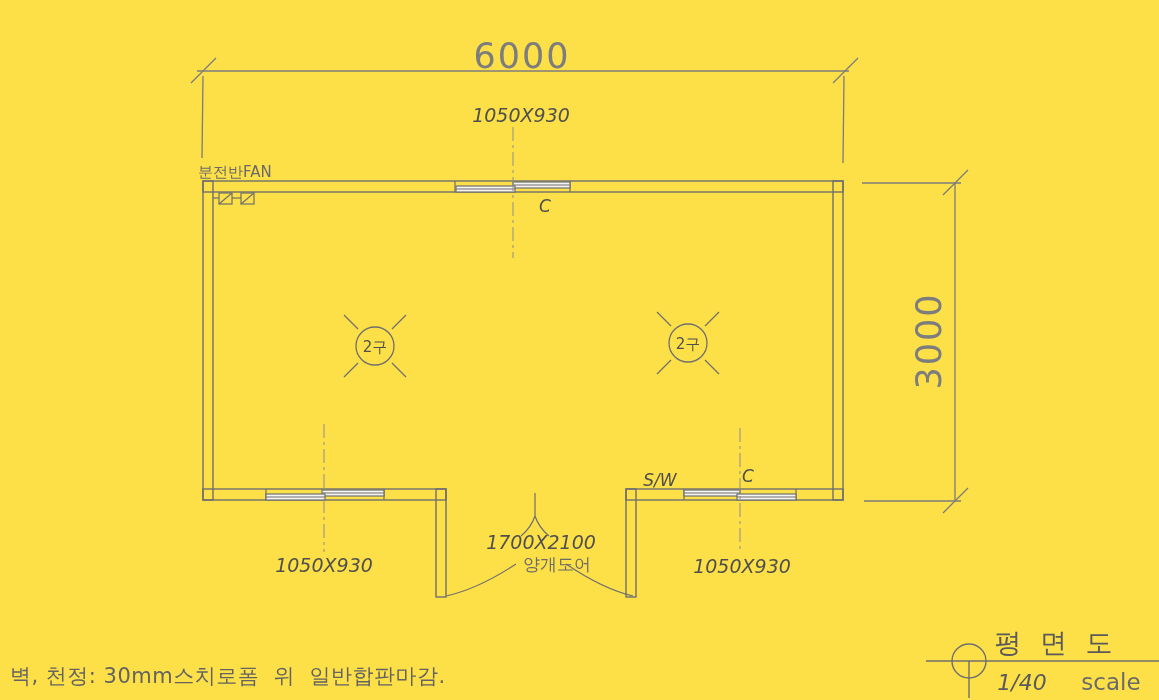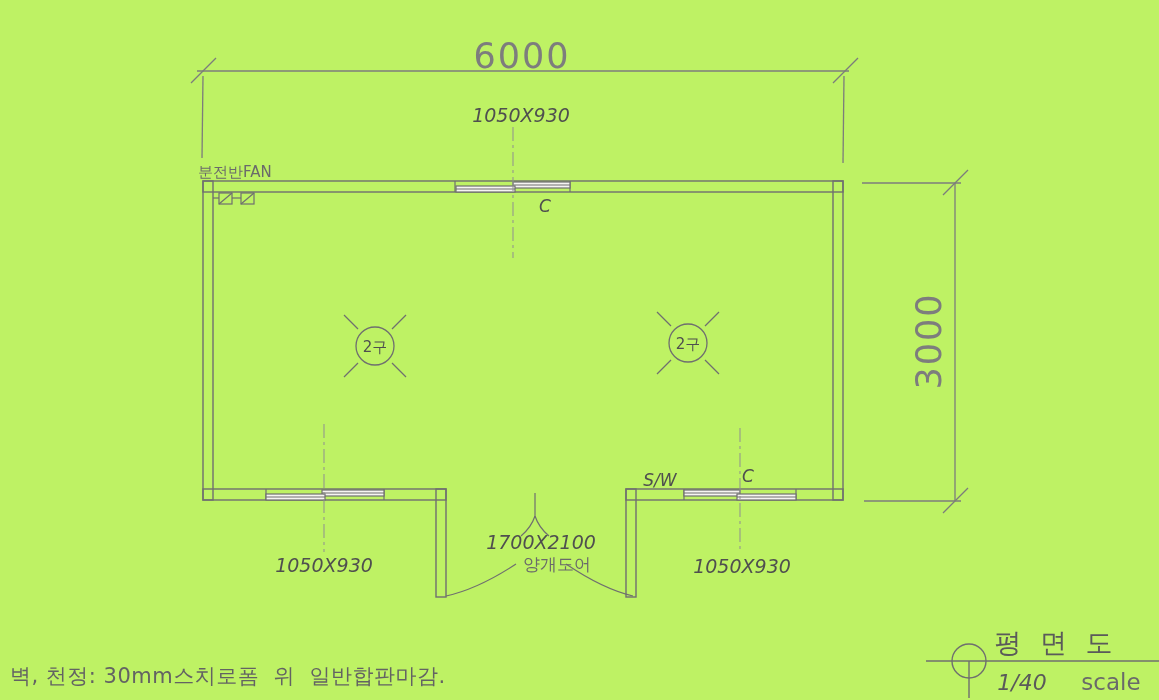--- a/index.html
+++ b/index.html
@@ -1,19 +1,19 @@
 <!DOCTYPE html>
 <html><head>
 <meta charset="utf-8">
 <style>
   html,body{margin:0;padding:0;}
   .page{
     position:relative;
     width:1159px;height:700px;
-    background:#bef264;
+    background:#fde047;
     overflow:hidden;
     font-family:"DejaVu Sans", sans-serif;
   }
   svg{position:absolute;left:0;top:0;}
   .notes{
     position:absolute;left:10px;top:604px;
     color:#636363;font-size:21px;line-height:29px;
     letter-spacing:0.5px;white-space:pre;
   }
   .note-line{height:29px;}

